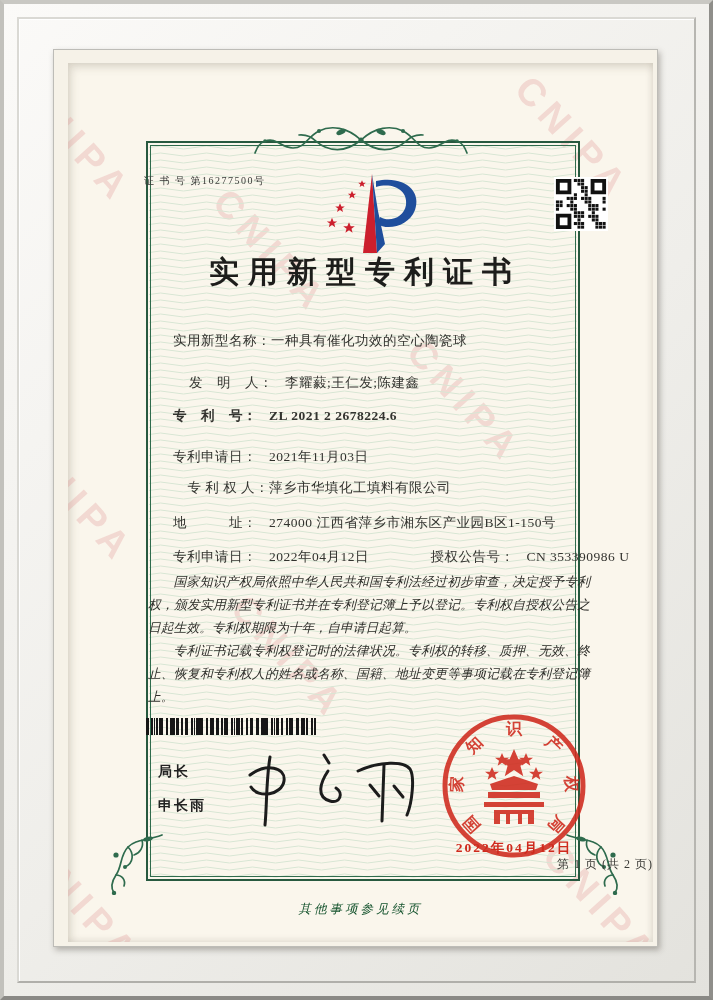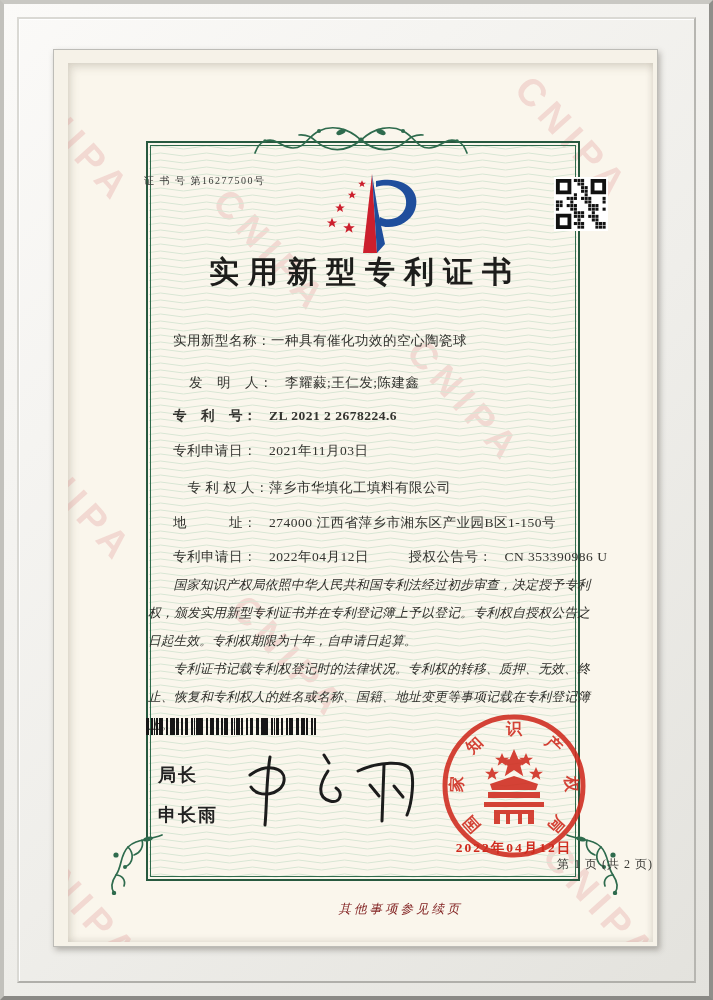--- a/index.html
+++ b/index.html
@@ -68,60 +68,60 @@
     position:absolute;left:0;top:189px;width:585px;
     text-align:center;font-size:30px;font-weight:700;color:#1d1d1b;
     letter-spacing:9px;text-indent:9px;
   }
   
   .fields{position:absolute;left:78px;top:264px;width:446px;font-size:13.5px;color:#33332f;}
   .frow{position:absolute;left:0;white-space:nowrap;padding-left:27px;}
   .frow .lbl{display:inline-block;min-width:96px;letter-spacing:.5px;}
   .frow .val{letter-spacing:.5px;}
   .frow.r1{top:5px;}  .frow.r2{top:47px;margin-left:16px;} .frow.r3{top:80px;font-weight:bold;}
-  .frow.r4{top:115px;}.frow.r5{top:152px;text-align:right;}.frow.r6{top:187px;}
+  .frow.r4{top:121px;}.frow.r5{top:152px;text-align:right;}.frow.r6{top:187px;}
   .frow.r7{top:221px;}
-  .frow .second{margin-left:36px;font-family:Liberation Serif, serif;}
+  .frow .second{margin-left:58px;font-family:Liberation Serif, serif;}
   
   .bodytext{
     position:absolute;left:80px;top:508px;width:442px;
-    font-size:12.8px;line-height:28px;color:#2e2e2a;
+    font-size:12.8px;line-height:23px;color:#2e2e2a;
     font-style:italic;text-align:justify;
   }
   .bodytext p{margin:0;text-indent:2em;}
   
   .barcode{
     position:absolute;left:78px;top:655px;width:170px;height:17px;
     background:
       repeating-linear-gradient(90deg,#161616 0 2px,transparent 2px 5px),
       repeating-linear-gradient(90deg,#161616 0 1px,transparent 1px 8px),
       repeating-linear-gradient(90deg,#161616 0 3px,transparent 3px 13px);
   }
   
   .signer{
     position:absolute;left:90px;top:700px;
     font-family:"Liberation Sans","DejaVu Sans",sans-serif;
-    font-size:18px;font-weight:700;color:#222;
+    font-size:14px;font-weight:700;color:#222;
   }
   .signer .t{display:block;margin-bottom:16px;letter-spacing:2px;}
   .signature{position:absolute;left:168px;top:678px;}
   
   .seal{position:absolute;left:372px;top:649px;}
   .seal-date{
     position:absolute;left:360px;top:776px;width:172px;text-align:center;
     font-size:13.5px;color:#cf2a1d;letter-spacing:2px;font-weight:600;
   }
   
   .page-note{
     position:absolute;left:0;top:793px;width:585px;text-align:right;
     font-size:12px;color:#3a3a36;letter-spacing:1px;
   }
   .cont-note{
     position:absolute;left:0;top:838px;width:585px;text-align:center;
-    font-size:12.5px;color:#7f1d1d;font-style:italic;letter-spacing:3px;padding-left:40px;
+    font-size:12.5px;color:#14532d;font-style:italic;letter-spacing:3px;
   }
 </style>
 </head>
 <body>
 
 <div class="frame">
   <div class="frame-groove"></div>
   <div class="frame-lip"></div>
 
   <div class="paper">

